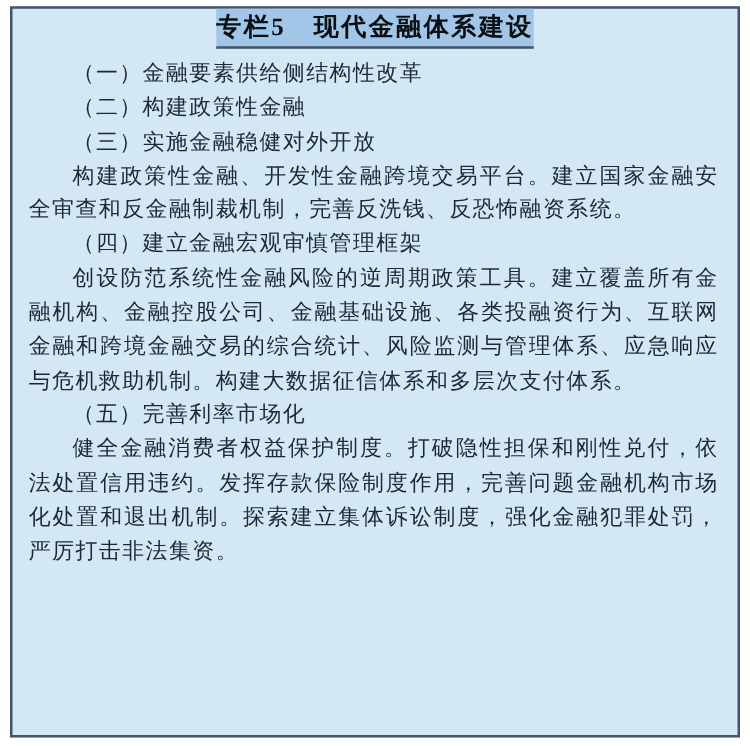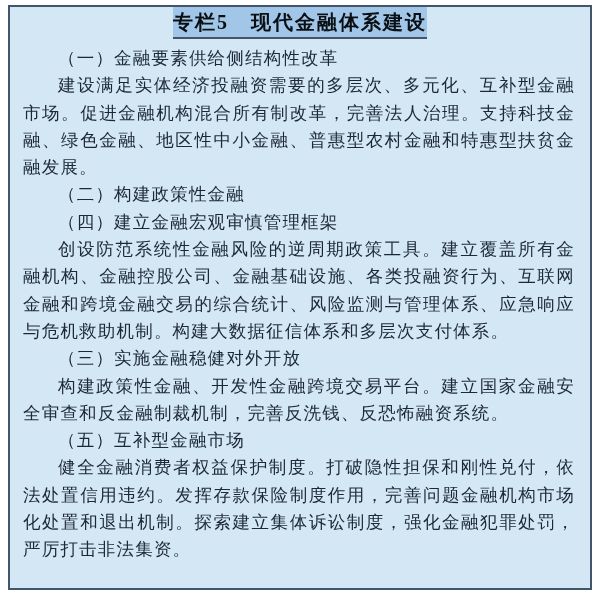--- a/index.html
+++ b/index.html
@@ -67,37 +67,36 @@
   <div class="box">
 
     <div class="box-header">
       <span class="box-title">专栏5　现代金融体系建设</span>
     </div>
 
     <div class="box-body">
 
       <div class="section">
         <p class="section-heading">（一）金融要素供给侧结构性改革</p>
-        <p class="section-para">建设满足实体经济投融资需要的多层次、多元化、互补型金融市场。促进金融机构混合所有制改革，完善法人治理。支持科技金融、绿色金融、地区性中小金融、普惠型农村金融和特惠型扶贫金融发展。</p>
       </div>
 
       <div class="section">
         <p class="section-heading">（二）构建政策性金融</p>
+      </div>
+
+      <div class="section">
+        <p class="section-heading">（三）实施金融稳健对外开放</p>
+        <p class="section-para">构建政策性金融、开发性金融跨境交易平台。建立国家金融安全审查和反金融制裁机制，完善反洗钱、反恐怖融资系统。</p>
       </div>
 
       <div class="section">
         <p class="section-heading">（四）建立金融宏观审慎管理框架</p>
         <p class="section-para">创设防范系统性金融风险的逆周期政策工具。建立覆盖所有金融机构、金融控股公司、金融基础设施、各类投融资行为、互联网金融和跨境金融交易的综合统计、风险监测与管理体系、应急响应与危机救助机制。构建大数据征信体系和多层次支付体系。</p>
       </div>
 
       <div class="section">
-        <p class="section-heading">（三）实施金融稳健对外开放</p>
-        <p class="section-para">构建政策性金融、开发性金融跨境交易平台。建立国家金融安全审查和反金融制裁机制，完善反洗钱、反恐怖融资系统。</p>
-      </div>
-
-      <div class="section">
-        <p class="section-heading">（五）互补型金融市场</p>
+        <p class="section-heading">（五）完善利率市场化</p>
         <p class="section-para">健全金融消费者权益保护制度。打破隐性担保和刚性兑付，依法处置信用违约。发挥存款保险制度作用，完善问题金融机构市场化处置和退出机制。探索建立集体诉讼制度，强化金融犯罪处罚，严厉打击非法集资。</p>
       </div>
 
     </div>
   </div>
 </div>
 
 </body></html>

